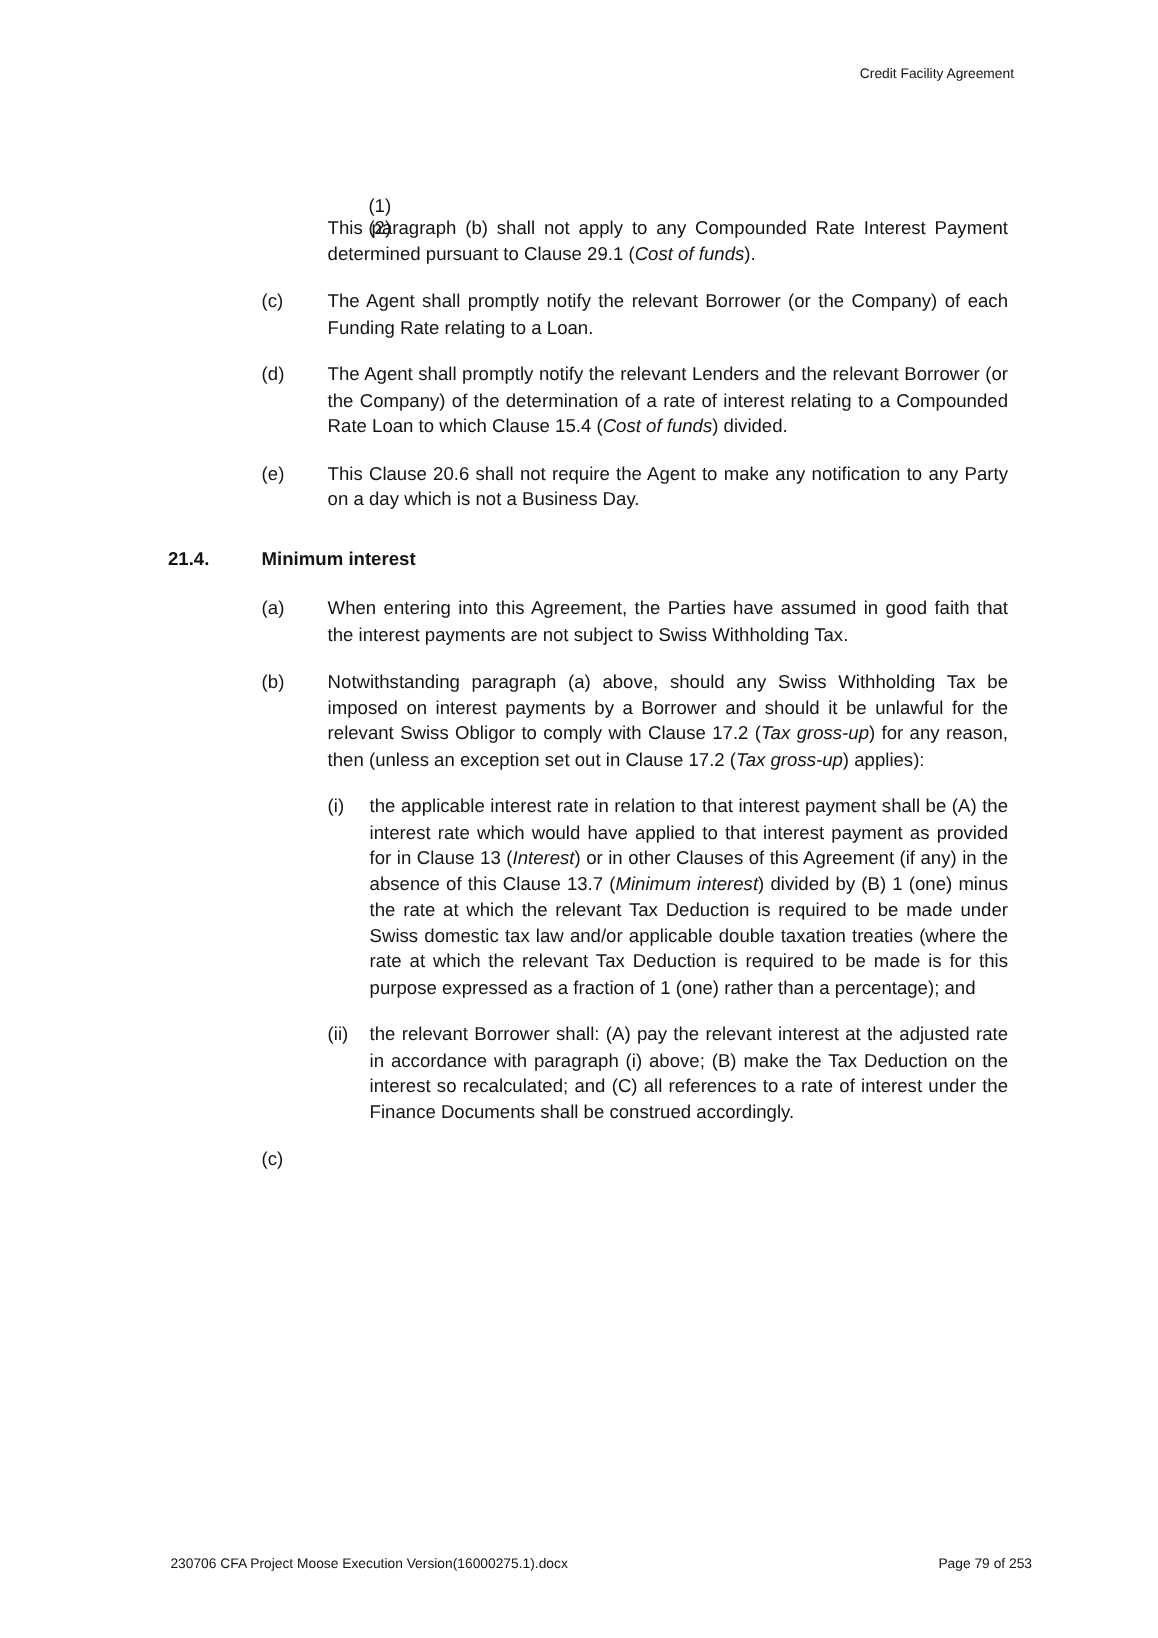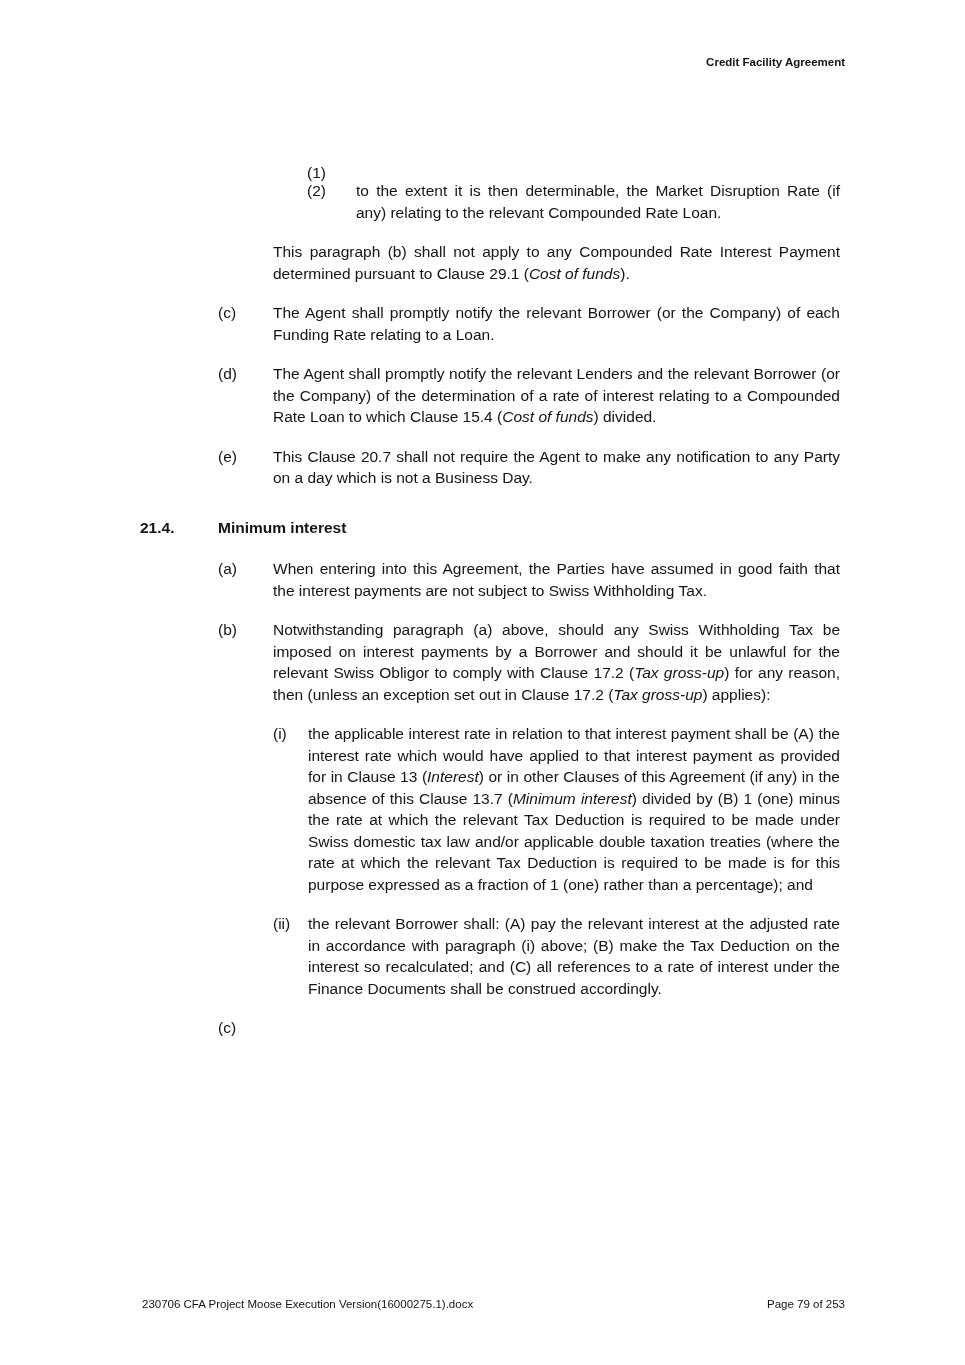--- a/index.html
+++ b/index.html
@@ -12,21 +12,21 @@
     font-family: "Liberation Sans", sans-serif;
     font-size: 15.5px;
     line-height: 21.5px;
     overflow: hidden;
   }
   .page-header {
     position: absolute;
     top: 55px;
     right: 120px;
     font-size: 11.5px;
-    font-weight: bold;
+    font-weight: normal;
     line-height: 14px;
   }
   .content {
     position: absolute;
     top: 162px;
     left: 0;
     right: 0;
   }
   .para {
     position: relative;
@@ -50,21 +50,21 @@
   }
   .section-heading .snum {
     display: inline-block;
     width: 78px;
   }
   .i { font-style: italic; }
   .page-footer {
     position: absolute;
     top: 1297px;
     left: 142px;
-    right: 120px;
+    right: 105px;
     display: flex;
     justify-content: space-between;
     font-size: 11.5px;
     line-height: 14px;
   }
 </style>
 </head>
 <body>
 
 <div class="page">
@@ -74,40 +74,39 @@
   </div>
 
   <div class="content">
 
     <div class="para num-item">
       <span class="plabel">(1)</span>
     </div>
 
     <div class="para num-item">
       <span class="plabel">(2)</span>
-      <span>to the extent it is then determinable, the Market Disruption Rate (if any) relating to the relevant Compounded Rate Loan.</span>
     </div>
 
     <div class="para">
       <span>This paragraph (b) shall not apply to any Compounded Rate Interest Payment determined pursuant to Clause 29.1 (</span><span class="i">Cost of funds</span><span>).</span>
     </div>
 
     <div class="para">
       <span class="plabel">(c)</span>
       <span>The Agent shall promptly notify the relevant Borrower (or the Company) of each Funding Rate relating to a Loan.</span>
     </div>
 
     <div class="para">
       <span class="plabel">(d)</span>
       <span>The Agent shall promptly notify the relevant Lenders and the relevant Borrower (or the Company) of the determination of a rate of interest relating to a Compounded Rate Loan to which Clause 15.4 (</span><span class="i">Cost of funds</span><span>) divided.</span>
     </div>
 
     <div class="para">
       <span class="plabel">(e)</span>
-      <span>This Clause 20.7 shall not require the Agent to make any notification to any Party on a day which is not a Business Day.</span>
+      <span>This Clause 20.6 shall not require the Agent to make any notification to any Party on a day which is not a Business Day.</span>
     </div>
 
     <div class="section-heading">
       <span class="snum">21.4.</span><span>Minimum interest</span>
     </div>
 
     <div class="para">
       <span class="plabel">(a)</span>
       <span>When entering into this Agreement, the Parties have assumed in good faith that the interest payments are not subject to Swiss Withholding Tax.</span>
     </div>

